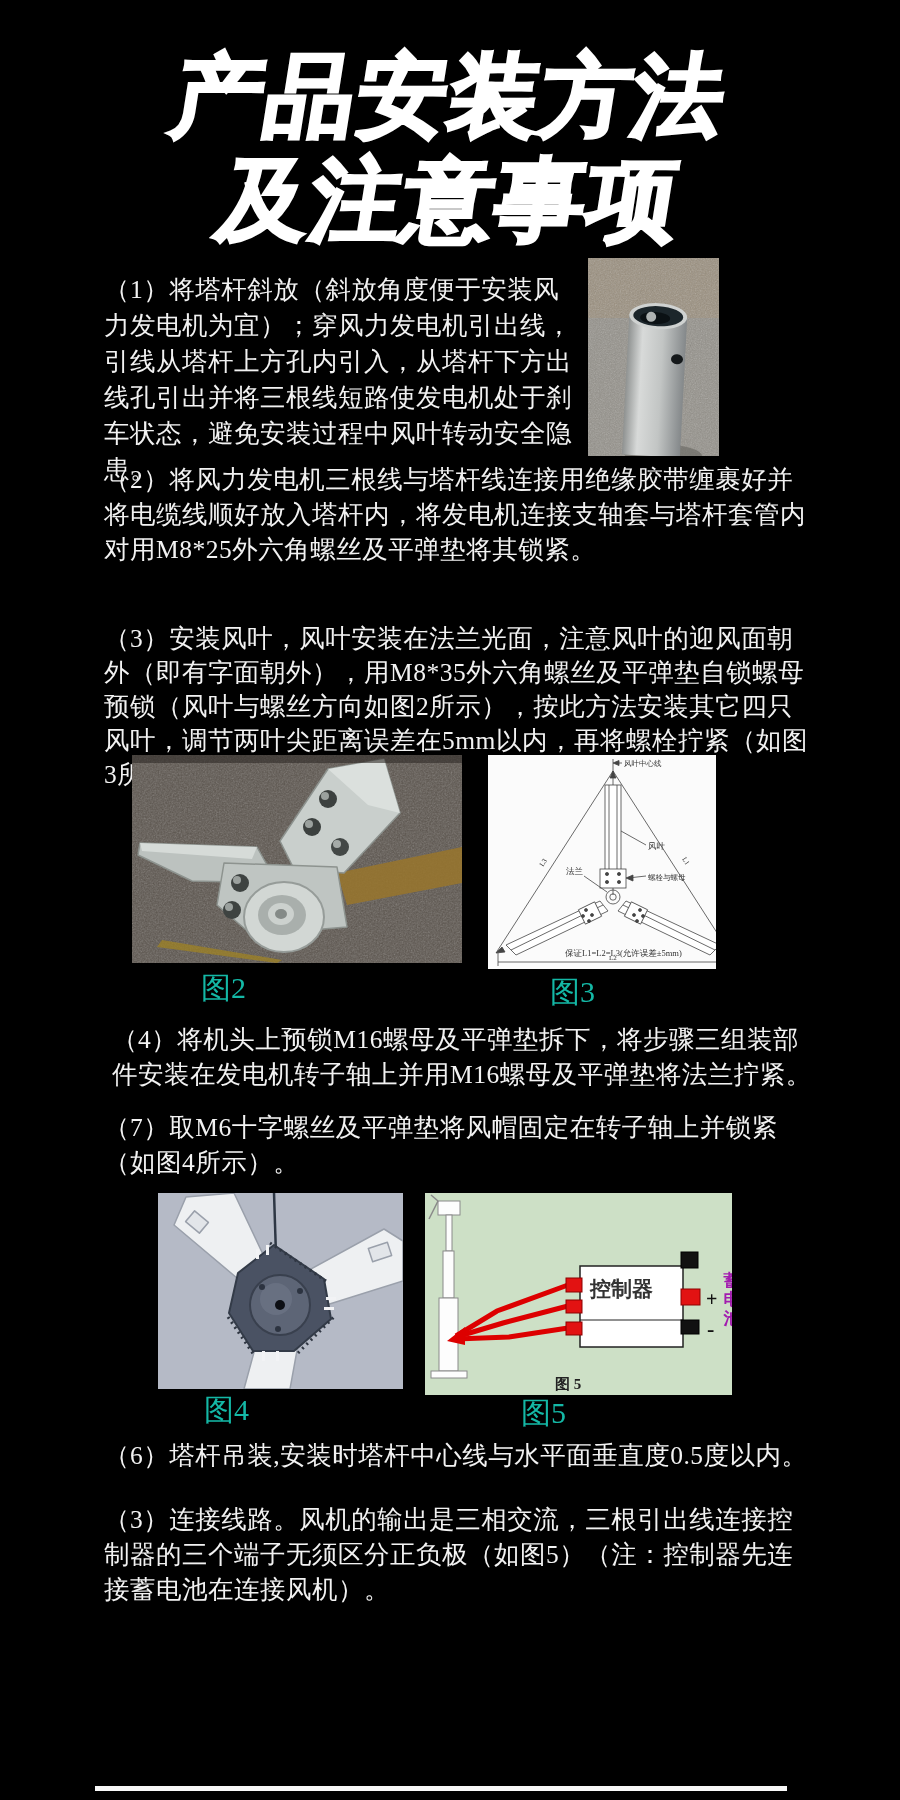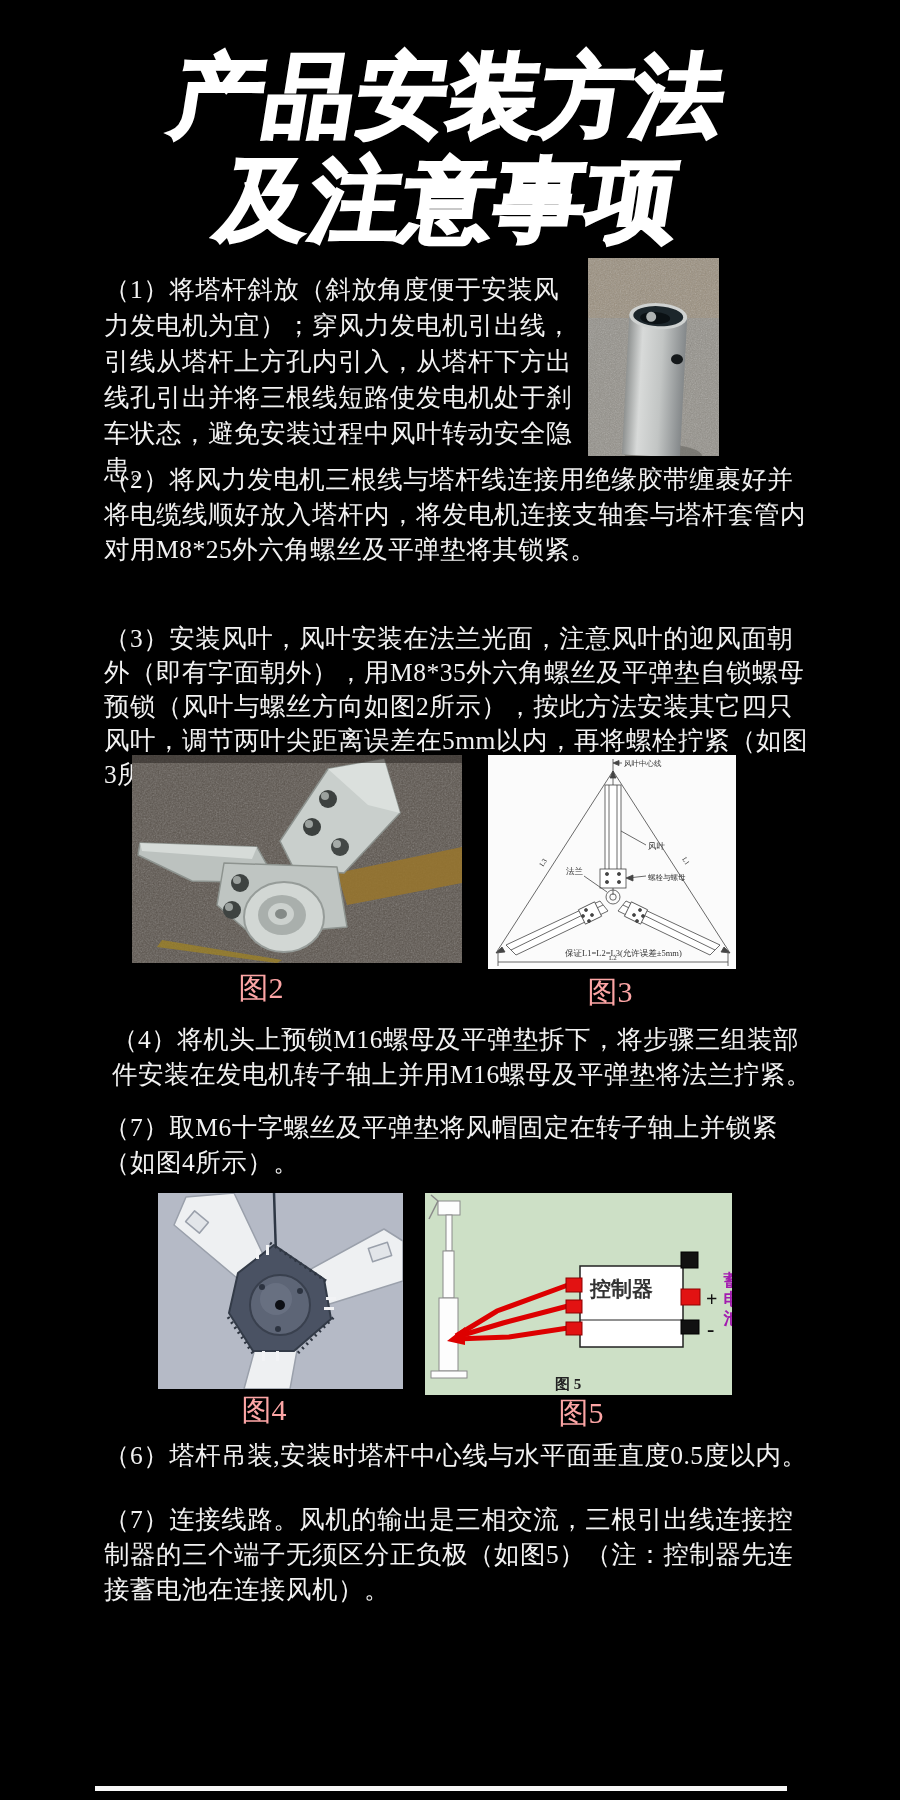--- a/index.html
+++ b/index.html
@@ -5,21 +5,21 @@
   html,body{margin:0;padding:0;background:#000;}
   .page{position:relative;width:900px;height:1800px;background:#000;overflow:hidden;
         font-family:"Liberation Serif","DejaVu Serif",serif;}
   .title-wrap{position:absolute;top:44px;left:0;width:900px;text-align:center;
         font-family:"Liberation Sans","DejaVu Sans",sans-serif;}
   .title-line{color:#fff;font-weight:900;font-size:90px;line-height:104px;
         transform:skewX(-9deg);letter-spacing:2px;
         -webkit-text-stroke:3px #fff;text-stroke:3px #fff;}
   .step{position:absolute;color:#f2f2f2;font-size:25.5px;line-height:35px;
         letter-spacing:0.5px;text-align:left;}
-  .caption{position:absolute;color:#fca5a5;font-size:30px;text-align:center;width:120px;}
+  .caption{position:absolute;color:#14b8a6;font-size:30px;width:120px;}
   .figbox{position:absolute;overflow:hidden;}
   .vtext{position:absolute;width:28px;line-height:19px;word-break:break-all;
         font-size:17px;font-weight:bold;color:#a21caf;text-align:center;}
   .bottom-rule{position:absolute;left:95px;top:1786px;width:692px;height:5px;background:#f8f8f8;}
 </style>
 </head>
 <body>
 
 <div class="page">
 
@@ -96,21 +96,21 @@
 
       <ellipse cx="152" cy="162" rx="40" ry="35" fill="#d2d7d4" stroke="#969c99" stroke-width="2"></ellipse>
       <ellipse cx="150" cy="160" rx="24" ry="20" fill="#a9afac"></ellipse>
       <ellipse cx="149" cy="159" rx="13" ry="11" fill="#ccd1ce"></ellipse>
       <ellipse cx="149" cy="159" rx="6" ry="5" fill="#848a87"></ellipse>
       <rect x="0" y="0" width="330" height="8" fill="#2e2a26" opacity="0.6"></rect>
     </svg>
   </div>
   <div class="caption" style="left:201px;top:968px;">图2</div>
 
-  <div class="figbox" style="left:488px;top:755px;width:248px;height:214px;background:#fbfbfb;">
+  <div class="figbox" style="left:488px;top:755px;width:228px;height:214px;background:#fbfbfb;">
     <svg width="248" height="214" xmlns="http://www.w3.org/2000/svg" font-family="Liberation Serif, serif">
       <g stroke="#444" stroke-width="0.8" fill="none">
 
         <line x1="125" y1="4" x2="125" y2="140"></line>
 
         <rect x="117" y="30" width="16" height="100" fill="#fff"></rect>
         <line x1="121" y1="30" x2="121" y2="130"></line>
           <line x1="129" y1="30" x2="129" y2="130"></line>
 
         <rect x="112" y="114" width="26" height="19" fill="#fff"></rect>
@@ -248,16 +248,16 @@
       <text x="281" y="113" font-size="20" font-weight="bold" fill="#111">+</text>
       <text x="282" y="143" font-size="22" font-weight="bold" fill="#111">-</text>
       <text x="130" y="196" font-size="15" font-weight="bold" fill="#222" font-family="Liberation Serif, serif">图 5</text>
     </svg>
     <div class="vtext" style="left:293px;top:78px;">蓄电池</div>
   </div>
   <div class="caption" style="left:521px;top:1393px;">图5</div>
 
   <div class="step" style="left:104px;top:1438px;width:710px;">（6）塔杆吊装,安装时塔杆中心线与水平面垂直度0.5度以内。</div>
 
-  <div class="step" style="left:104px;top:1502px;width:710px;">（7）连接线路。风机的输出是三相交流，三根引出线连接控制器的三个端子无须区分正负极（如图5）（注：控制器先连接蓄电池在连接风机）。</div>
+  <div class="step" style="left:104px;top:1502px;width:710px;">（3）连接线路。风机的输出是三相交流，三根引出线连接控制器的三个端子无须区分正负极（如图5）（注：控制器先连接蓄电池在连接风机）。</div>
 
   <div class="bottom-rule"></div>
 </div>
 
 </body></html>

